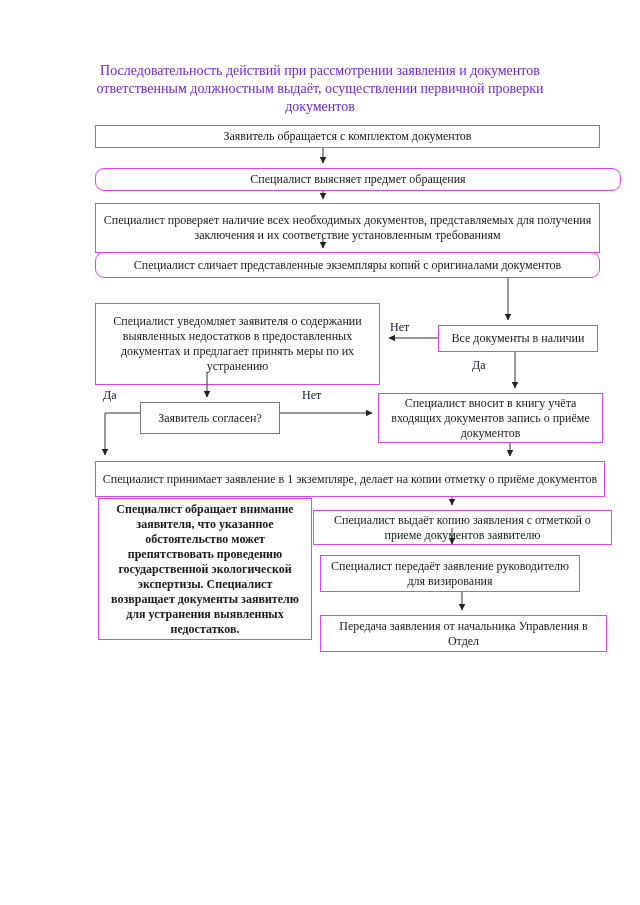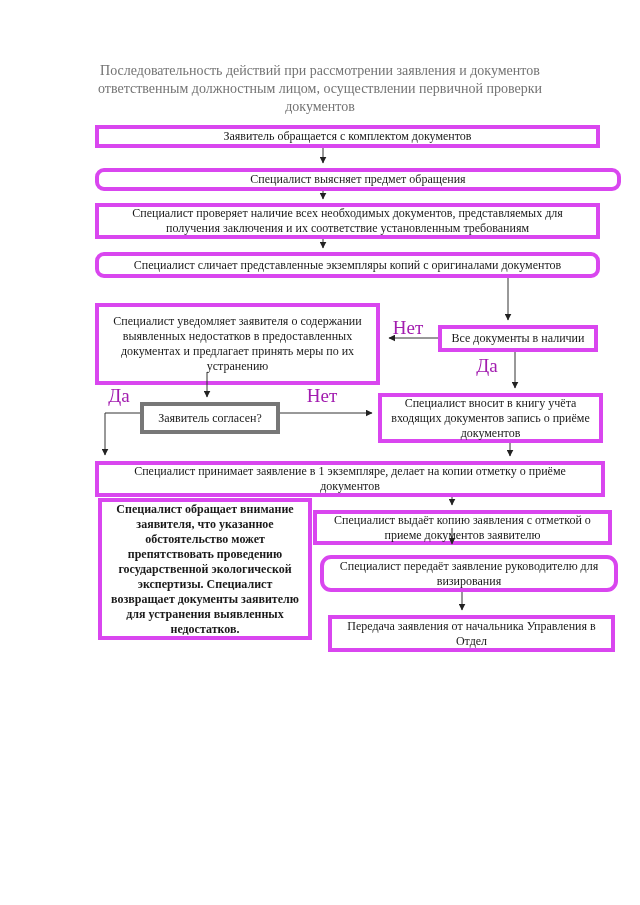--- a/index.html
+++ b/index.html
@@ -12,86 +12,86 @@
     color: #1a1a1a;
     overflow: hidden;
   }
   .title {
     position: absolute;
     left: 0; top: 62px;
     width: 640px;
     text-align: center;
     font-size: 14px;
     line-height: 18px;
-    color: #737373;
+    color: #6d28d9;
   }
   .node {
     position: absolute;
     box-sizing: border-box;
-    border: 4px solid #d946ef;
+    border: 1px solid #d946ef;
     background: #ffffff;
     display: flex;
     align-items: center;
     justify-content: center;
     text-align: center;
     font-size: 12px;
     line-height: 15px;
     padding: 1px 6px;
     color: #1a1a1a;
   }
   .edges {
     position: absolute;
     left: 0; top: 0;
     width: 640px; height: 905px;
     pointer-events: none;
   }
   .edge-label {
     position: absolute;
-    font-size: 19px;
+    font-size: 12px;
     line-height: 15px;
-    text-align: center;
-    color: #a21caf;
+    text-align: left;
+    color: #0f172a;
   }
 </style>
 </head>
 <body>
 
 <div class="page">
 
   <div class="title">
     <div>Последовательность действий при рассмотрении заявления и документов</div>
-    <div>ответственным должностным лицом, осуществлении первичной проверки</div>
+    <div>ответственным должностным выдаёт, осуществлении первичной проверки</div>
     <div>документов</div>
   </div>
 
   <div class="node" style="left:95px; top:125px; width:505px; height:23px;">Заявитель обращается с комплектом документов</div>
 
   <div class="node" style="left:95px; top:168px; width:526px; height:23px;border-radius:9px;">Специалист выясняет предмет обращения</div>
 
-  <div class="node" style="left:95px; top:203px; width:505px; height:36px;">Специалист проверяет наличие всех необходимых документов, представляемых для получения заключения и их соответствие установленным требованиям</div>
+  <div class="node" style="left:95px; top:203px; width:505px; height:50px;">Специалист проверяет наличие всех необходимых документов, представляемых для получения заключения и их соответствие установленным требованиям</div>
 
   <div class="node" style="left:95px; top:252px; width:505px; height:26px;border-radius:9px;">Специалист сличает представленные экземпляры копий с оригиналами документов</div>
 
   <div class="node" style="left:95px; top:303px; width:285px; height:82px;">Специалист уведомляет заявителя о содержании выявленных недостатков в предоставленных документах и предлагает принять меры по их устранению</div>
 
   <div class="node" style="left:438px; top:325px; width:160px; height:27px;">Все документы в наличии</div>
 
   <div class="node" style="left:140px; top:402px; width:140px; height:32px; border-color:#777;">Заявитель согласен?</div>
 
   <div class="node" style="left:378px; top:393px; width:225px; height:50px;">Специалист вносит в книгу учёта входящих документов запись о приёме документов</div>
 
   <div class="node" style="left:95px; top:461px; width:510px; height:36px;">Специалист принимает заявление в 1 экземпляре, делает на копии отметку о приёме документов</div>
 
   <div class="node" style="left:98px; top:498px; width:214px; height:142px;font-weight:bold;">Специалист обращает внимание заявителя, что указанное обстоятельство может препятствовать проведению государственной экологической экспертизы. Специалист возвращает документы заявителю для устранения выявленных недостатков.</div>
 
   <div class="node" style="left:313px; top:510px; width:299px; height:35px;">Специалист выдаёт копию заявления с отметкой о приеме документов заявителю</div>
 
-  <div class="node" style="left:320px; top:555px; width:298px; height:37px;border-radius:11px;">Специалист передаёт заявление руководителю для визирования</div>
+  <div class="node" style="left:320px; top:555px; width:260px; height:37px;">Специалист передаёт заявление руководителю для визирования</div>
 
-  <div class="node" style="left:320px; top:615px; width:287px; height:37px;margin-left:8px;">Передача заявления от начальника Управления в Отдел</div>
+  <div class="node" style="left:320px; top:615px; width:287px; height:37px;">Передача заявления от начальника Управления в Отдел</div>
 
   <div class="edge-label" style="left:390px; top:320px; width:36px;">Нет</div>
   <div class="edge-label" style="left:472px; top:358px; width:30px;">Да</div>
   <div class="edge-label" style="left:103px; top:388px; width:32px;">Да</div>
   <div class="edge-label" style="left:302px; top:388px; width:40px;">Нет</div>
 
   <svg class="edges" viewBox="0 0 640 905">
     <defs>
       <marker id="ah" viewBox="0 0 6 6" markerWidth="7" markerHeight="7" refX="5.5" refY="3" orient="auto">
         <path d="M0,0 L6,3 L0,6 Z" fill="#222"></path>

